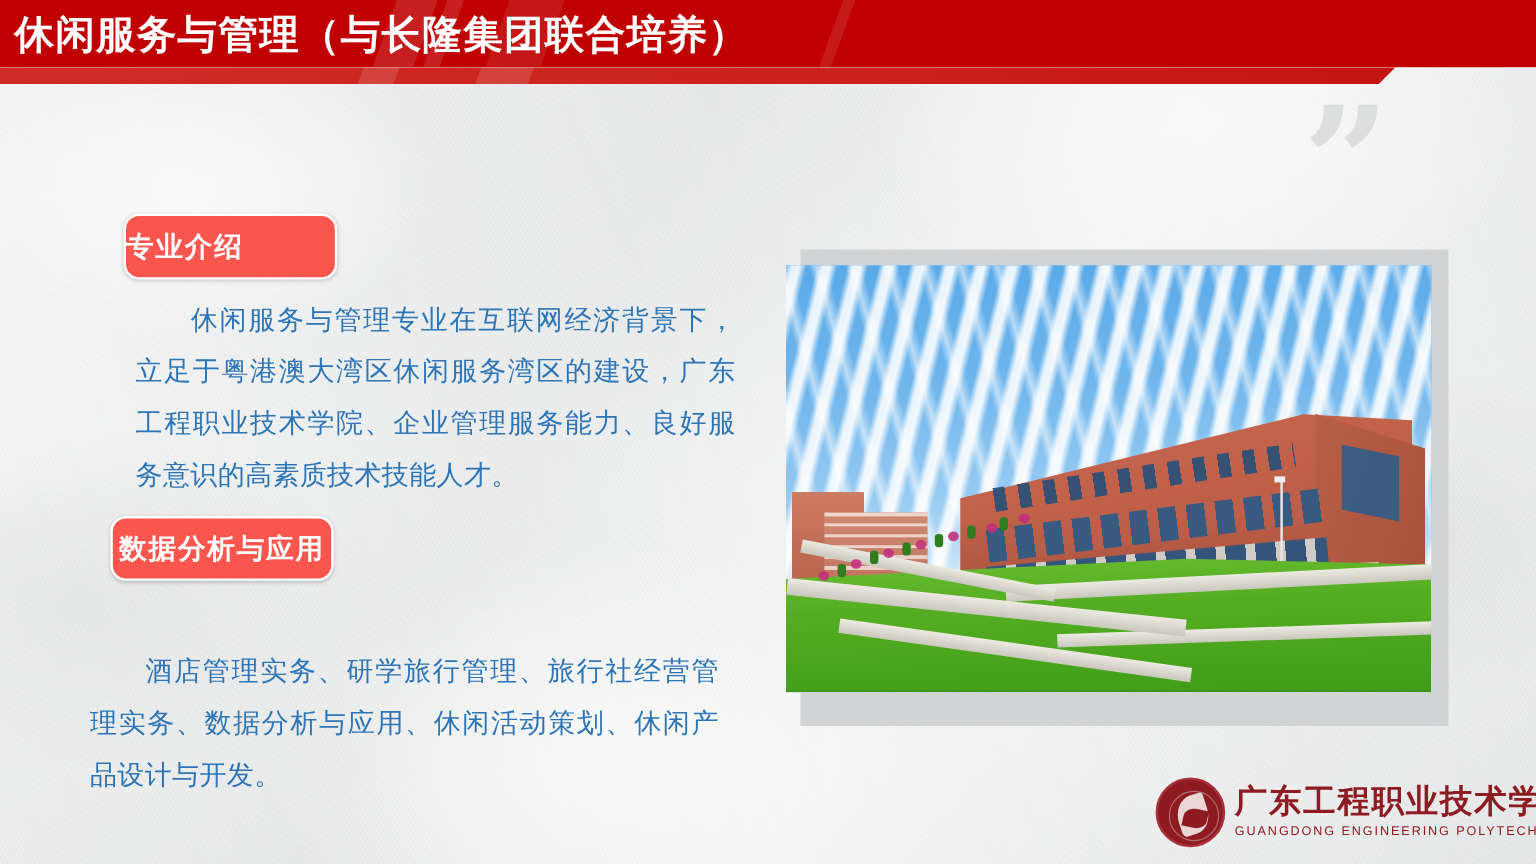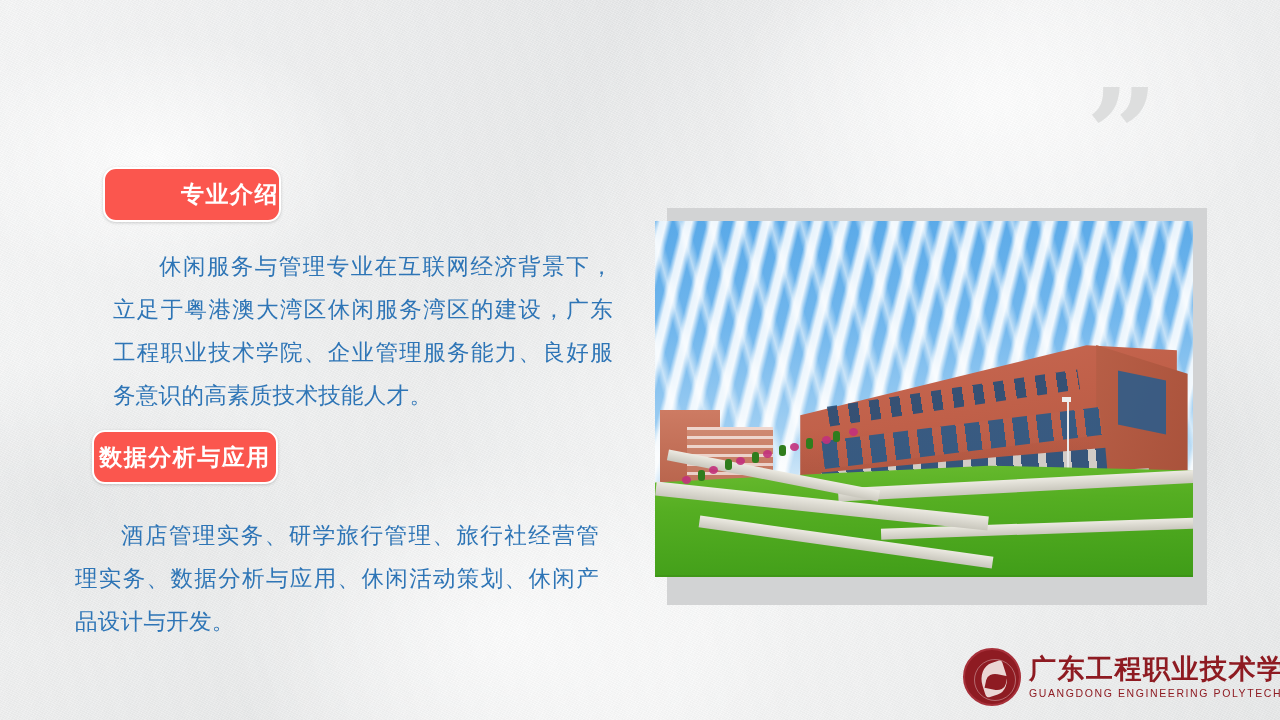--- a/index.html
+++ b/index.html
@@ -126,25 +126,25 @@
     color: #ffffff;
     font-size: 23px;
     font-weight: bold;
     letter-spacing: 1.5px;
     box-shadow: 0 1px 3px rgba(120,120,120,0.35);
     box-sizing: border-box;
   }
   .badge-intro {
     position: absolute;
     left: 103px;
-    top: 17px;
+    top: 28px;
     width: 178px;
     height: 55px;
     line-height: 51px;
-    text-align: right;
+    text-align: left;
   }
   .badge-courses {
     position: absolute;
     left: 92px;
     top: 280px;
     width: 186px;
     height: 54px;
     line-height: 50px;
     text-align: center;
   }
@@ -158,21 +158,21 @@
     text-justify: inter-ideograph;
   }
   .text-intro {
     left: 113px;
     top: 95px;
     width: 500px;
     text-indent: 46px;
   }
   .text-courses {
     left: 75px;
-    top: 364px;
+    top: 388px;
     width: 524px;
     text-indent: 46px;
   }
 
   
   .photo-frame {
     position: absolute;
     left: 667px;
     top: 208px;
     width: 540px;
@@ -413,20 +413,32 @@
     margin-top: 3px;
     white-space: nowrap;
     font-family: "Liberation Sans", sans-serif;
   }
 </style>
 </head>
 <body>
 
 <div id="slide">
 
+  <div class="header-wrap">
+    <div class="header-bar">
+      <div class="header-stripe s1"></div>
+      <div class="header-stripe s2"></div>
+      <div class="header-stripe s3"></div>
+      <div class="header-stripe s4"></div>
+    </div>
+    <div class="header-under"></div>
+    <div class="header-under-stripe hus1"></div>
+    <div class="header-under-stripe hus2"></div>
+    <div class="header-title">休闲服务与管理（与长隆集团联合培养）</div>
+  </div>
 
   <div class="quote-mark">”</div>
 
   <div class="left-col">
 
     <div class="badge badge-intro">专业介绍</div>
 
     <div class="body-text text-intro">休闲服务与管理专业在互联网经济背景下，立足于粤港澳大湾区休闲服务湾区的建设，广东工程职业技术学院、企业管理服务能力、良好服务意识的高素质技术技能人才。</div>
 
     <div class="badge badge-courses">数据分析与应用</div>

